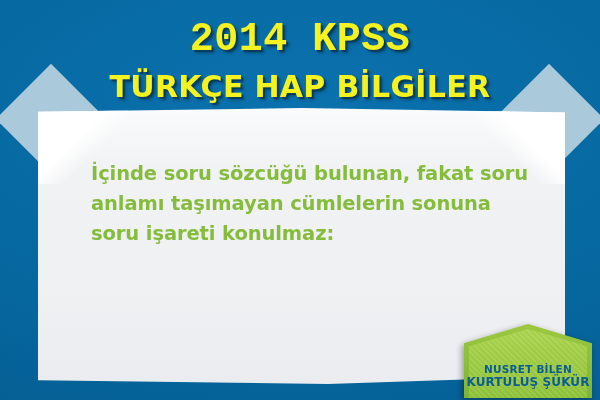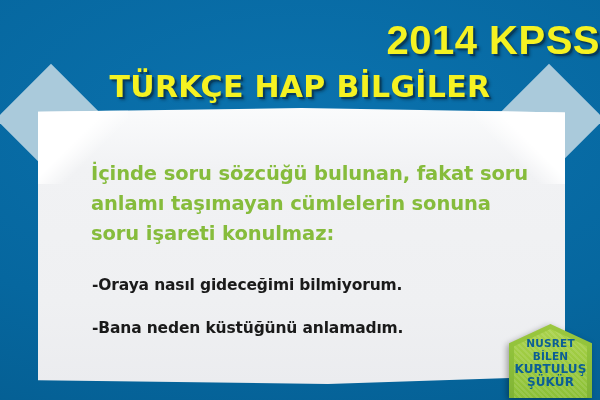--- a/index.html
+++ b/index.html
@@ -41,22 +41,21 @@
   .title-main {
     display: block;
     font-size: 40px;
     line-height: 40px;
     font-weight: bold;
     letter-spacing: 0.5px;
     color: #F5F222;
     text-shadow:
        2px 2px 0 rgba(10,45,70,.55),
        3px 3px 3px rgba(4,30,50,.45);
-    font-family: Liberation Sans, sans-serif;
-    text-align: right;
+    font-family: Liberation Mono, monospace;
   }
 
   .title-sub {
     display: block;
     margin-top: 11px;
     font-size: 30px;
     line-height: 32px;
     font-weight: bold;
     letter-spacing: 0.3px;
     color: #F5F222;
@@ -151,21 +150,21 @@
     letter-spacing: -0.15px;
     white-space: nowrap;
     font-family: "DejaVu Sans", "Liberation Sans", sans-serif;
   }
 
   
   #badge {
     position: absolute;
     right: 8px;
     bottom: 2px;
-    width: 83px;
+    width: 128px;
     height: 74px;
     z-index: 60;
     filter: drop-shadow(-2px 2px 3px rgba(0,0,0,.35));
   }
   .badge-outer {
     position: absolute;
     inset: 0;
     background: linear-gradient(180deg, #9CC83F 0%, #8EC03A 45%, #7FB335 100%);
     clip-path: polygon(50% 0%, 100% 26%, 100% 100%, 0% 100%, 0% 26%);
   }
@@ -225,24 +224,20 @@
     <div class="fold fold-right"></div>
 
     <div class="paper-inner">
 
       <p class="lead">
         <span class="lead-line">İçinde soru sözcüğü bulunan, fakat soru</span>
         <span class="lead-line">anlamı taşımayan cümlelerin sonuna</span>
         <span class="lead-line">soru işareti konulmaz:</span>
       </p>
 
-      <ul class="examples">
-        <li>-Oraya nasıl gideceğimi bilmiyorum.</li>
-        <li>-Bana neden küstüğünü anlamadım.</li>
-      </ul>
 
     </div>
   </div>
 
   <div id="badge">
     <div class="badge-outer"></div>
     <div class="badge-inner"></div>
     <div class="badge-text">
       <span class="badge-line1">NUSRET BİLEN</span>
       <span class="badge-line2">KURTULUŞ ŞÜKÜR</span>

